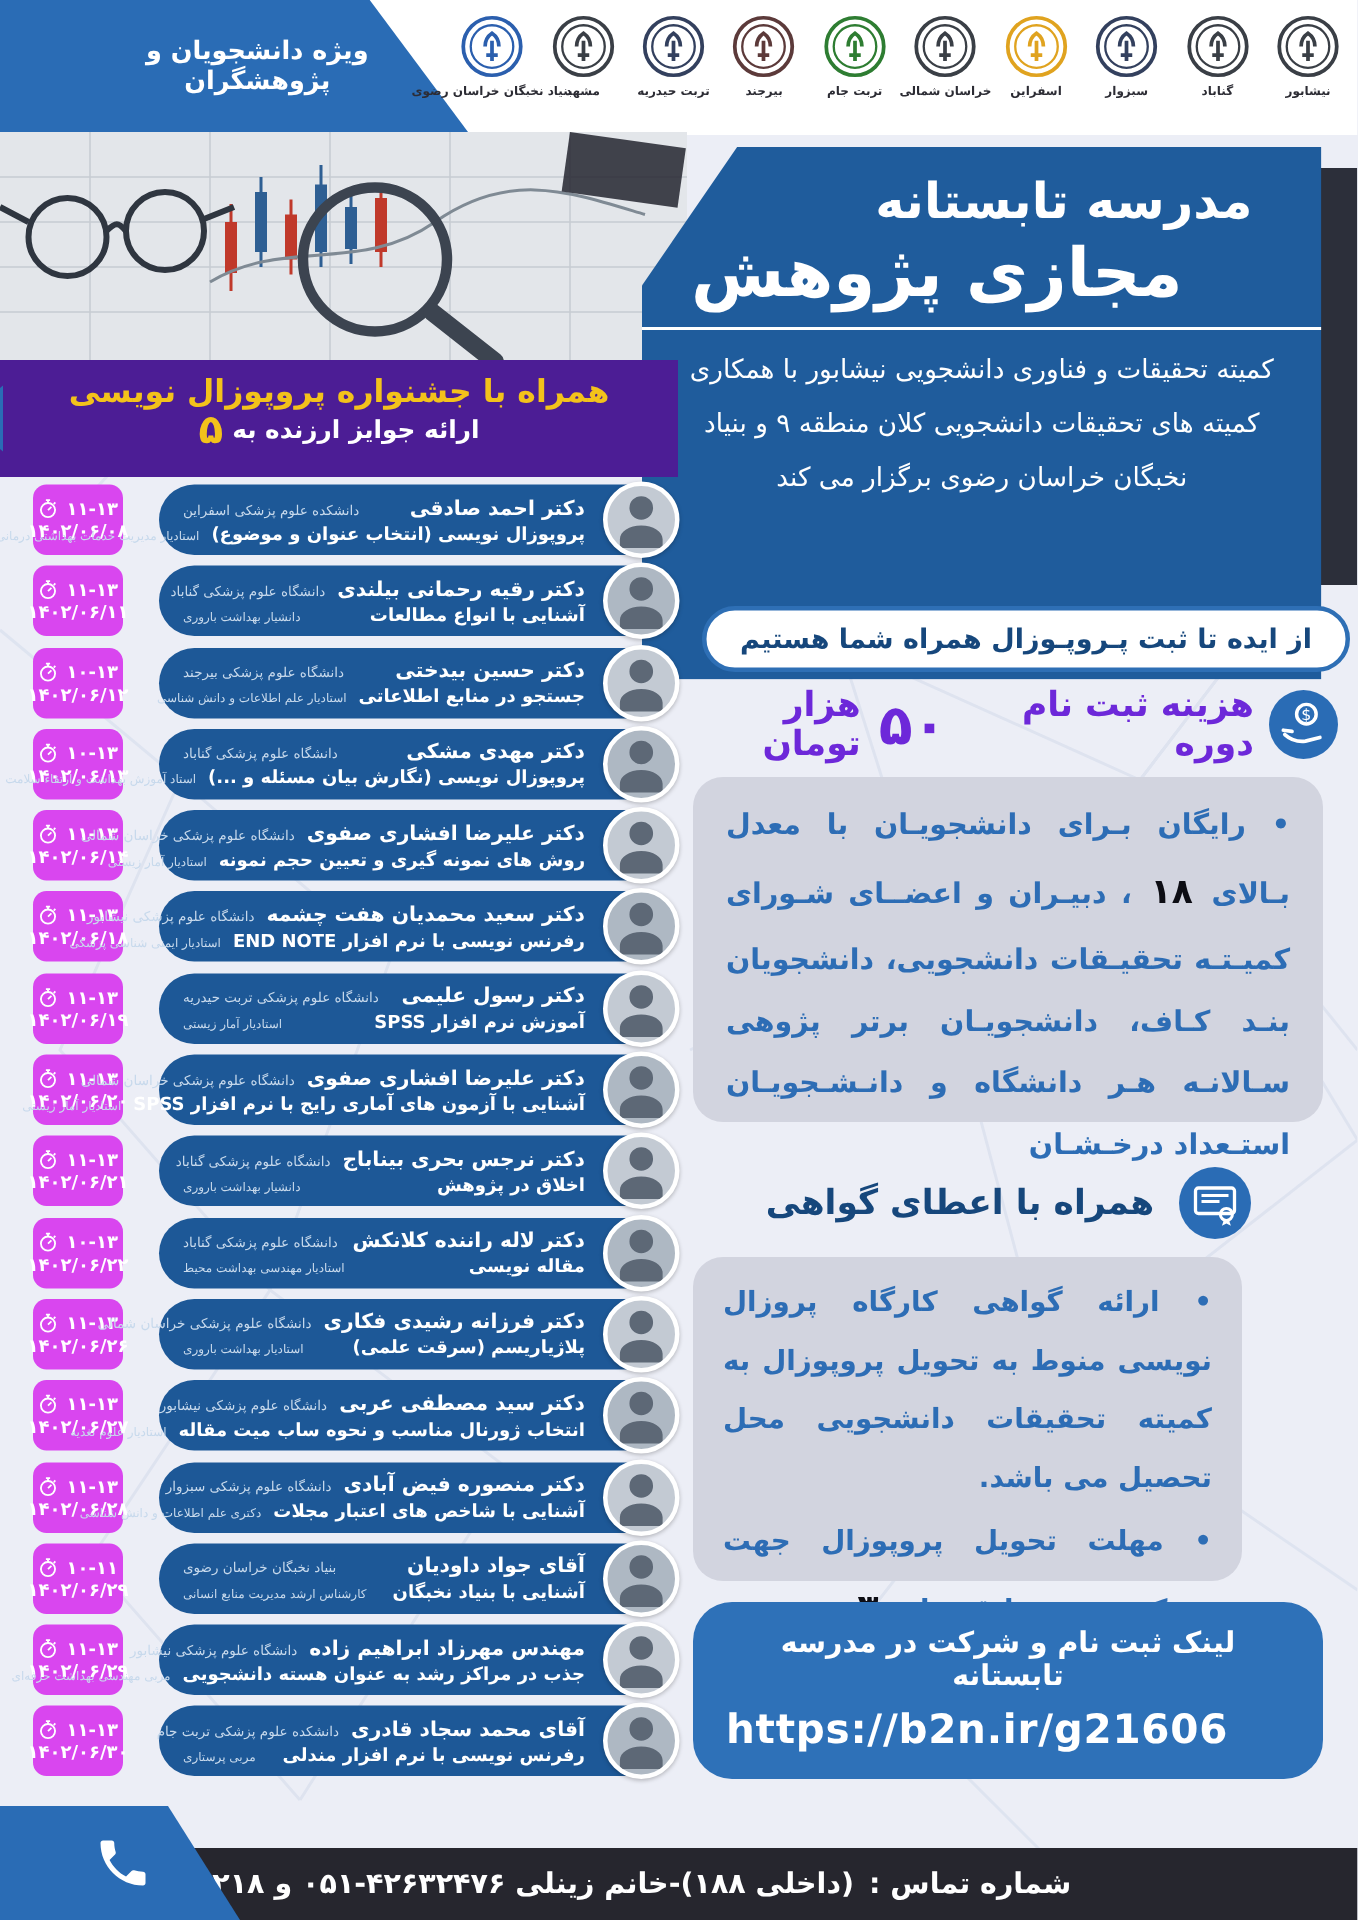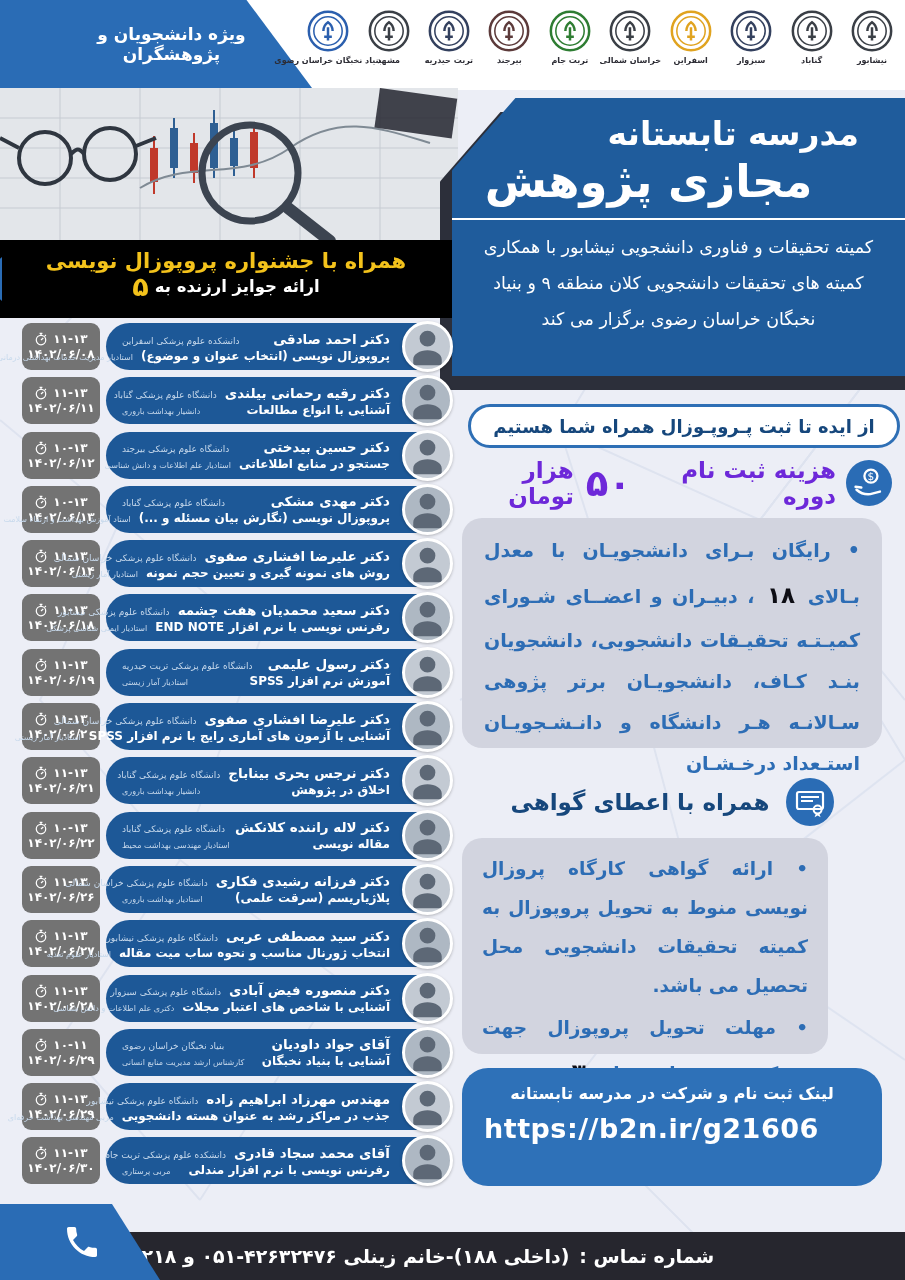--- a/index.html
+++ b/index.html
@@ -39,46 +39,46 @@
     background:linear-gradient(135deg,#d9dde3 0%,#eef0f3 45%,#cfd4db 100%);
     overflow:hidden;
   }
 
   
   .hero-shadow{
     left:440px;top:112px;width:465px;height:278px;background:#2c2f3a;z-index:2;
     clip-path:polygon(13% 0,100% 0,100% 100%,0 100%,0 25%);
   }
   .hero-box{
-    left:452px;top:98px;width:453px;height:278px;background:#1f5c9c;z-index:3;
+    left:428px;top:98px;width:453px;height:355px;background:#1f5c9c;z-index:3;
     clip-path:polygon(14% 0,100% 0,100% 100%,0 100%,0 26%);
     color:#fff;box-sizing:border-box;
   }
   .hero-title1{font-size:33px;font-weight:bold;text-align:right;padding:16px 46px 0 0;}
   .hero-title2{font-size:45px;font-weight:bold;text-align:center;padding:2px 60px 10px 0;}
   .hero-divider{height:2px;background:#ffffff;margin:0;border:none;}
   .hero-desc{font-size:17.5px;line-height:2.05;text-align:center;padding:10px 20px 0;font-weight:500;}
 
   
   .festival{
-    left:0;top:240px;width:452px;height:78px;background:#000000;z-index:4;color:#fff;
+    left:0;top:240px;width:452px;height:78px;background:#4c1d95;z-index:4;color:#fff;
   }
   .festival:after{
     content:"";position:absolute;left:-24px;top:17px;
     border-right:26px solid #2a6cb5;border-top:22px solid transparent;border-bottom:22px solid transparent;
   }
   .festival-l1{color:#f3c21b;font-size:21px;font-weight:bold;text-align:center;padding-top:9px;}
   .festival-l2{font-size:16.5px;font-weight:bold;text-align:center;display:flex;justify-content:center;align-items:center;gap:6px;}
   .big-five{color:#f3c21b;font-size:27px;font-weight:900;line-height:1;}
 
   
   .schedule-list{left:0;top:322px;width:462px;z-index:3;}
   .row{position:relative;height:49px;margin-bottom:5.3px;}
   .datebox{
-    position:absolute;left:22px;top:1px;width:78px;height:47px;background:#737373;border-radius:9px;
+    position:absolute;left:22px;top:1px;width:60px;height:47px;background:#d946ef;border-radius:9px;
     color:#fff;display:flex;flex-direction:column;align-items:center;justify-content:center;gap:1px;box-sizing:border-box;
   }
   .datebox .l1{display:flex;align-items:center;gap:5px;font-size:12px;font-weight:bold;direction:ltr;}
   .datebox .l2{font-size:12px;font-weight:bold;letter-spacing:.5px;}
   .pill{
     position:absolute;left:106px;right:16px;top:1px;height:47px;background:#1d5897;border-radius:24px;
     color:#fff;padding:5px 56px 5px 16px;box-sizing:border-box;
     display:flex;flex-direction:column;justify-content:center;gap:2px;
   }
   .pill .pl{display:flex;justify-content:space-between;align-items:baseline;gap:8px;}
@@ -118,21 +118,21 @@
     display:flex;align-items:center;justify-content:center;gap:16px;
     color:#16477c;font-size:23px;font-weight:bold;
   }
   .cert-icon{width:48px;height:48px;flex:0 0 auto;}
   .panel-cert{left:462px;top:838px;width:366px;height:216px;padding:12px 20px;font-size:18.5px;line-height:2.1;}
   .panel-cert p{margin:0 0 4px 0;}
   .link-box{
     left:462px;top:1068px;width:420px;height:118px;background:#2e71b8;border-radius:26px;z-index:3;
     color:#fff;box-sizing:border-box;padding:16px 22px 0 22px;
   }
-  .link-title{font-size:16px;font-weight:bold;text-align:center;}
+  .link-title{font-size:19px;font-weight:bold;text-align:center;}
   .link-url{direction:ltr;text-align:left;font-size:27px;font-weight:bold;margin-top:10px;letter-spacing:.5px;}
 
   
   .footer-bar{
     left:0;top:1232px;width:905px;height:48px;background:#26262e;z-index:3;
     display:flex;align-items:center;justify-content:center;padding-right:150px;box-sizing:border-box;
     color:#fff;font-size:19px;font-weight:bold;gap:10px;
   }
   .phone-flag{
     left:0;top:1204px;width:160px;height:76px;background:#2a6cb5;z-index:4;

